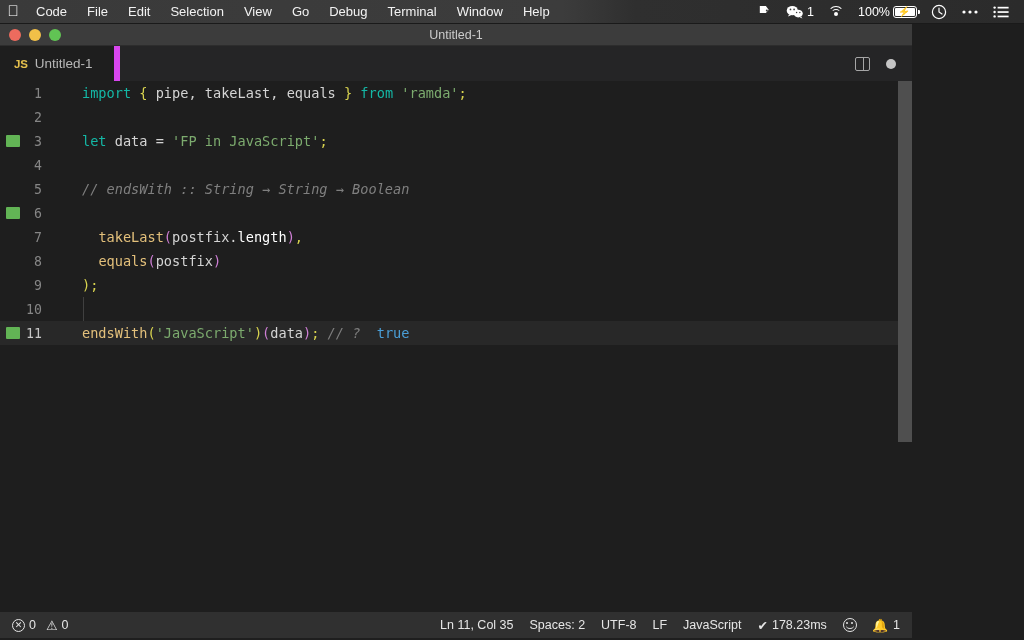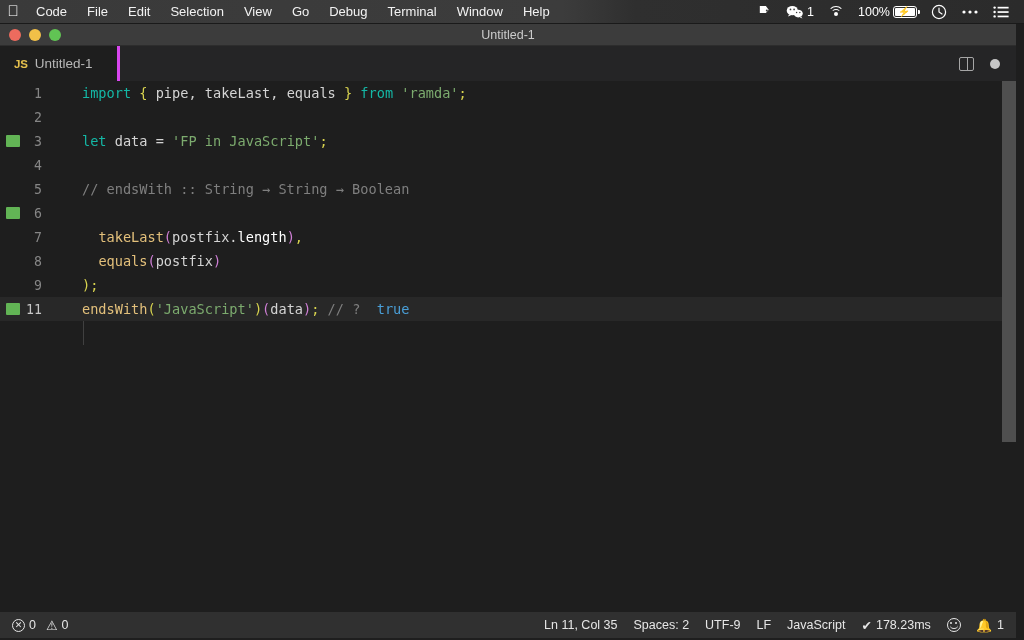--- a/index.html
+++ b/index.html
@@ -55,42 +55,42 @@
     position: absolute; left: 50%; transform: translateX(-50%);
     border: 1.6px solid #fff; border-bottom-color: transparent;
     border-left-color: transparent; border-right-color: transparent;
     border-radius: 50%;
   }
   .wifi-ico i:nth-child(1) { width: 16px; height: 16px; top: 0px; }
   .wifi-ico i:nth-child(2) { width: 10px; height: 10px; top: 3px; }
   .wifi-ico i:nth-child(3) { width: 4px; height: 4px; top: 6px; background: #fff; border-radius: 50%; border: none; }
 
   
-  .window { position: absolute; left: 0; top: 24px; width: 1016px; height: 616px; background: #1e1e1e; }
+  .window { position: absolute; left: 0; top: 24px; width: 912px; height: 616px; background: #1e1e1e; }
 
   .titlebar {
     height: 22px; background: #3c3c3c; display: flex; align-items: center;
     position: relative; border-bottom: 1px solid #2d2d2d;
   }
   .lights { display: flex; gap: 8px; padding-left: 9px; }
   .light { width: 12px; height: 12px; border-radius: 50%; }
   .light.red { background: #ec6b5e; }
   .light.yellow { background: #f2c048; }
   .light.green { background: #61c454; }
   .title-text {
     position: absolute; left: 0; right: 0; text-align: center;
     font-size: 12.5px; color: #cccccc;
   }
 
   
   .tabbar { height: 35px; background: #252526; display: flex; align-items: stretch; position: relative; }
   .tab {
     display: flex; align-items: center; gap: 7px;
     padding: 0 12px 0 14px; background: #1e1e1e; min-width: 120px;
-    border-right: 3px solid #d946ef;
+    border-right: 6px solid #d946ef;
   }
   .js-badge {
     color: #e6c14d; font-weight: bold; font-size: 11.5px;
     font-family: "Liberation Sans", sans-serif; letter-spacing: -0.2px;
   }
   .tab-label { color: #b8b8b8; font-size: 13.5px; }
   .tab-actions { margin-left: auto; display: flex; align-items: center; gap: 16px; padding-right: 16px; }
   .split-icon { width: 15px; height: 14px; border: 1.5px solid #a6a6a6; border-radius: 2px; position: relative; }
   .split-icon::after { content: ""; position: absolute; left: 50%; top: 0; bottom: 0; width: 1.5px; background: #a6a6a6; }
   .dirty-dot { width: 10px; height: 10px; border-radius: 50%; background: #c5c5c5; }
@@ -120,21 +120,21 @@
   }
 
   
   .t-kw      { color: #14b8a6; }
   .t-ident   { color: #d4d4d4; }
   .t-brace   { color: #d9d44f; }
   .t-func    { color: #e3c07b; }
   .t-paren   { color: #cf7fd6; }
   .t-paren2  { color: #d9d44f; }
   .t-string  { color: #7cab6e; }
-  .t-comment { color: #7f7f7f; }
+  .t-comment { color: #7f7f7f; font-style: italic; }
   .t-prop    { color: #ffffff; }
   .t-punct   { color: #d4d4d4; }
   .t-bool    { color: #4a9fd8; text-align: center; }
   .t-semi    { color: #d9d44f; }
 
   
   .v-scroll {
     position: absolute; right: 0; top: 0; width: 14px; height: 100%;
     background: transparent;
   }
@@ -281,39 +281,40 @@
     <div id="code-lines">
         <div class="code-line"><span class="lineno">1</span><span class="codetext"><span class="t-kw">import</span><span class="t-punct"> </span><span class="t-brace">{</span><span class="t-punct"> </span><span class="t-ident">pipe</span><span class="t-punct">, </span><span class="t-ident">takeLast</span><span class="t-punct">, </span><span class="t-ident">equals</span><span class="t-punct"> </span><span class="t-brace">}</span><span class="t-punct"> </span><span class="t-kw">from</span><span class="t-punct"> </span><span class="t-string">'ramda'</span><span class="t-semi">;</span></span></div>
         <div class="code-line"><span class="lineno">2</span><span class="codetext"></span></div>
         <div class="code-line"><span class="gutter-mark"></span><span class="lineno">3</span><span class="codetext"><span class="t-kw">let</span><span class="t-punct"> </span><span class="t-ident">data</span><span class="t-punct"> = </span><span class="t-string">'FP in JavaScript'</span><span class="t-semi">;</span></span></div>
         <div class="code-line"><span class="lineno">4</span><span class="codetext"></span></div>
         <div class="code-line"><span class="lineno">5</span><span class="codetext"><span class="t-comment">// endsWith :: String → String → Boolean</span></span></div>
         <div class="code-line"><span class="gutter-mark"></span><span class="lineno">6</span></div>
         <div class="code-line"><span class="lineno">7</span><span class="codetext"><span class="t-punct">  </span><span class="t-func">takeLast</span><span class="t-paren">(</span><span class="t-ident">postfix</span><span class="t-punct">.</span><span class="t-prop">length</span><span class="t-paren">)</span><span class="t-semi">,</span></span></div>
         <div class="code-line"><span class="lineno">8</span><span class="codetext"><span class="t-punct">  </span><span class="t-func">equals</span><span class="t-paren">(</span><span class="t-ident">postfix</span><span class="t-paren">)</span></span></div>
         <div class="code-line"><span class="lineno">9</span><span class="codetext"><span class="t-paren2">)</span><span class="t-semi">;</span></span></div>
+        <div class="code-line"><span class="lineno">10</span><span class="codetext"></span></div>
         <div class="code-line active"><span class="gutter-mark"></span><span class="lineno">11</span><span class="codetext"><span class="t-func">endsWith</span><span class="t-paren2">(</span><span class="t-string">'JavaScript'</span><span class="t-paren2">)</span><span class="t-paren">(</span><span class="t-ident">data</span><span class="t-paren">)</span><span class="t-semi">;</span><span class="t-punct"> </span><span class="t-comment">// ?</span><span class="t-punct">  </span><span class="t-bool">true</span></span></div>
       </div>
     <div class="v-scroll">
       <div class="v-thumb"></div>
     </div>
   </div>
 
   <div class="statusbar">
     <div class="sb-item">
       <span class="err-ico">✕</span>
       <span>0</span>
       <span class="warn-ico" style="margin-left:6px">⚠</span>
       <span>0</span>
     </div>
 
     <div class="sb-right">
       <div class="sb-item">Ln 11, Col 35</div>
       <div class="sb-item">Spaces: 2</div>
-      <div class="sb-item">UTF-9</div>
+      <div class="sb-item">UTF-8</div>
       <div class="sb-item">LF</div>
       <div class="sb-item">JavaScript</div>
       <div class="sb-item">
         <span>✔</span>
         <span>178.23ms</span>
       </div>
       <div class="sb-item">
         <span class="smiley">
             <span class="smile-mouth"></span>
           </span>

